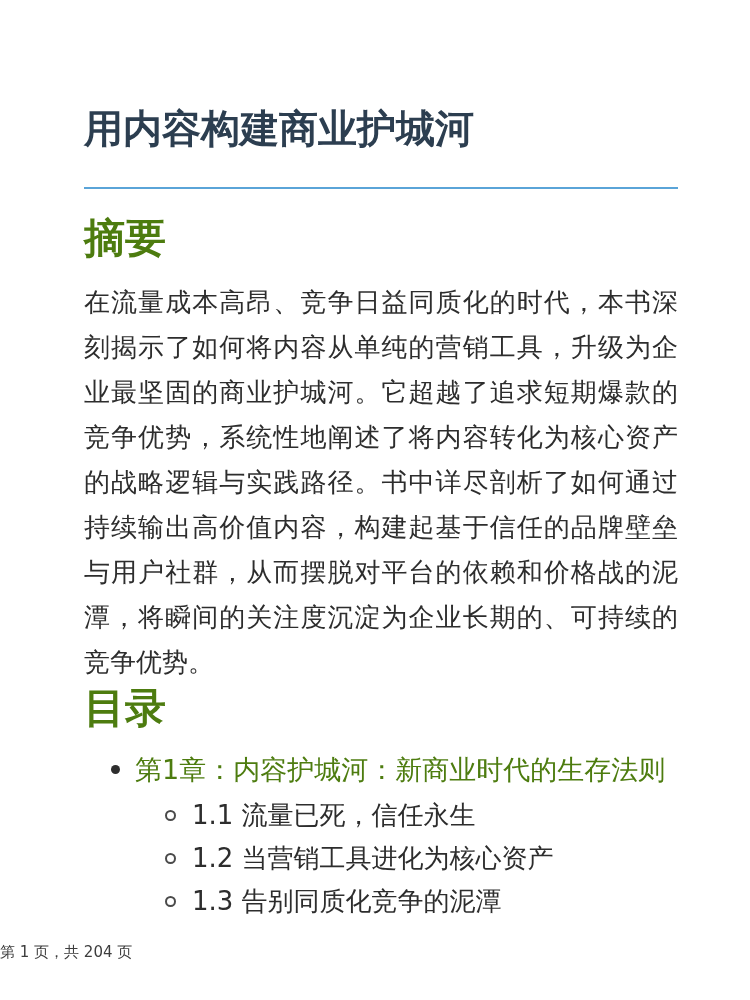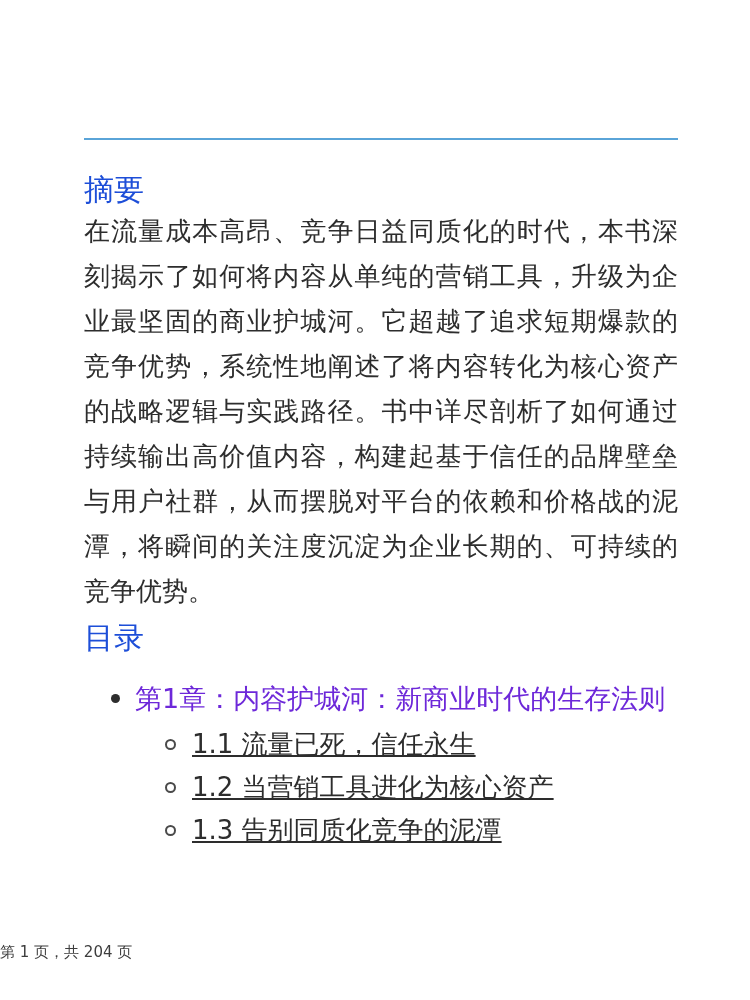--- a/index.html
+++ b/index.html
@@ -16,65 +16,66 @@
   }
   .doc-title {
     font-size: 39px; line-height: 49px; font-weight: 700;
     color: #2c3e50;
   }
   .title-rule {
     margin-top: 34px; height: 0;
     border-top: 2px solid #5aa4d8;
   }
   .section-heading {
-    font-size: 30px; line-height: 39px; font-weight: 400;
-    color: #1d4ed8;
+    font-size: 41px; line-height: 39px; font-weight: 700;
+    color: #4d7c0f;
   }
   .abstract-heading { margin-top: 30px; }
-  .abstract-body { width: 594px; color: #2d2d2d; }
+  .abstract-body { margin-top: 22px; width: 594px; color: #2d2d2d; }
   .para-line {
     font-size: 26px; line-height: 45px;
     text-align: justify; text-align-last: justify;
     width: 594px;
   }
   .para-line.last { text-align: center; text-align-last: left; }
   .toc-heading { margin-top: 4px; }
   .toc-chapter {
     margin-top: 22px; margin-left: 26px;
     display: flex; align-items: flex-start;
-    color: #6d28d9;
+    color: #4d7c0f;
   }
   .bullet-marker {
     width: 25px; flex: 0 0 25px; position: relative; height: 40px;
   }
   .bullet-dot {
     position: absolute; left: 1px; top: 15px;
     width: 9px; height: 9px; border-radius: 50%;
     background: #2d2d2d;
   }
   .chapter-label { font-size: 27px; line-height: 40px; }
   .toc-subitems { margin-left: 81px; margin-top: 4px; color: #2d2d2d; }
-  .toc-subitem { display: flex; align-items: flex-start; height: 43px; text-decoration: underline; }
+  .toc-subitem { display: flex; align-items: flex-start; height: 43px; }
   .circle-marker { width: 27px; flex: 0 0 27px; position: relative; height: 43px; }
   .circle-ring {
     position: absolute; left: 0; top: 16px;
     width: 11px; height: 11px; border-radius: 50%;
     border: 2px solid #4a4a4a; background: transparent;
   }
   .subitem-label { font-size: 26px; line-height: 43px; }
   .page-footer {
     position: absolute; left: 0; right: 0; bottom: 38px;
     font-size: 15px; line-height: 20px; color: #3d3d3d;
   }
 </style>
 </head>
 <body>
 
 <div class="page">
 
+  <h1 class="doc-title">用内容构建商业护城河</h1>
 
   <div class="title-rule"></div>
 
   <h2 class="section-heading abstract-heading">摘要</h2>
 
   <div class="abstract-body">
     <div class="para-line">在流量成本高昂、竞争日益同质化的时代，本书深</div>
     <div class="para-line">刻揭示了如何将内容从单纯的营销工具，升级为企</div>
     <div class="para-line">业最坚固的商业护城河。它超越了追求短期爆款的</div>
     <div class="para-line">竞争优势，系统性地阐述了将内容转化为核心资产</div>

